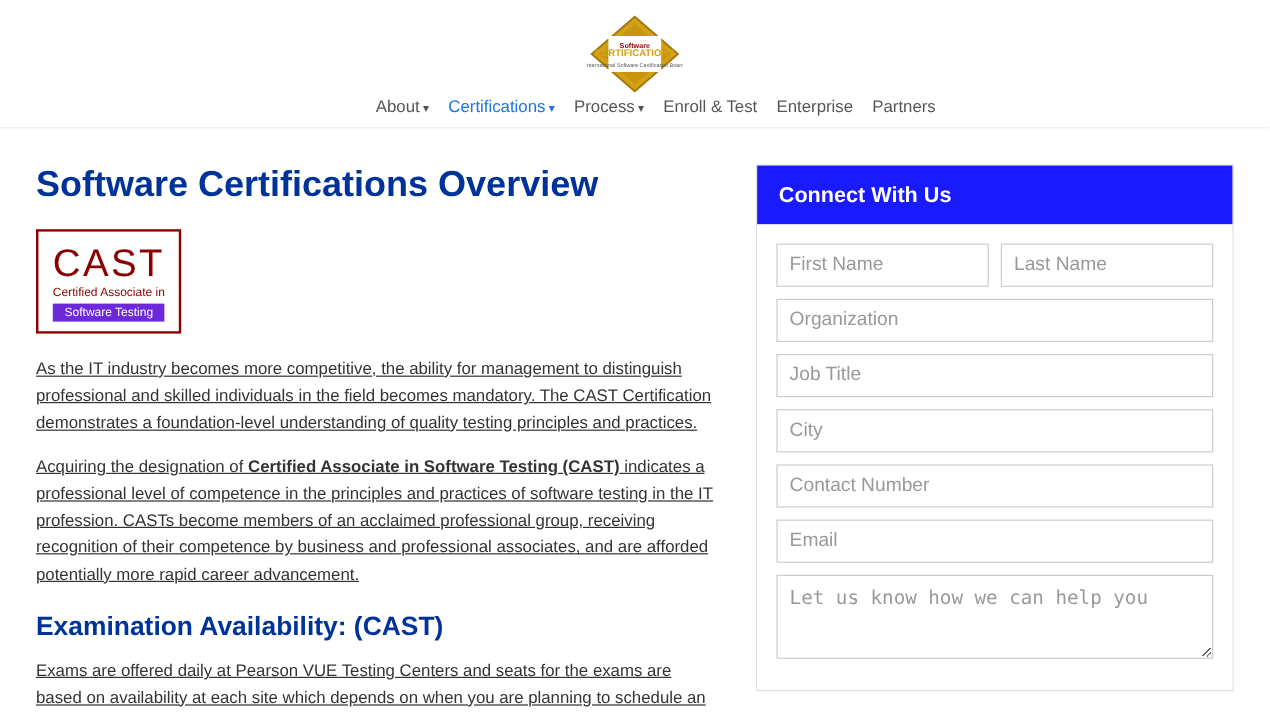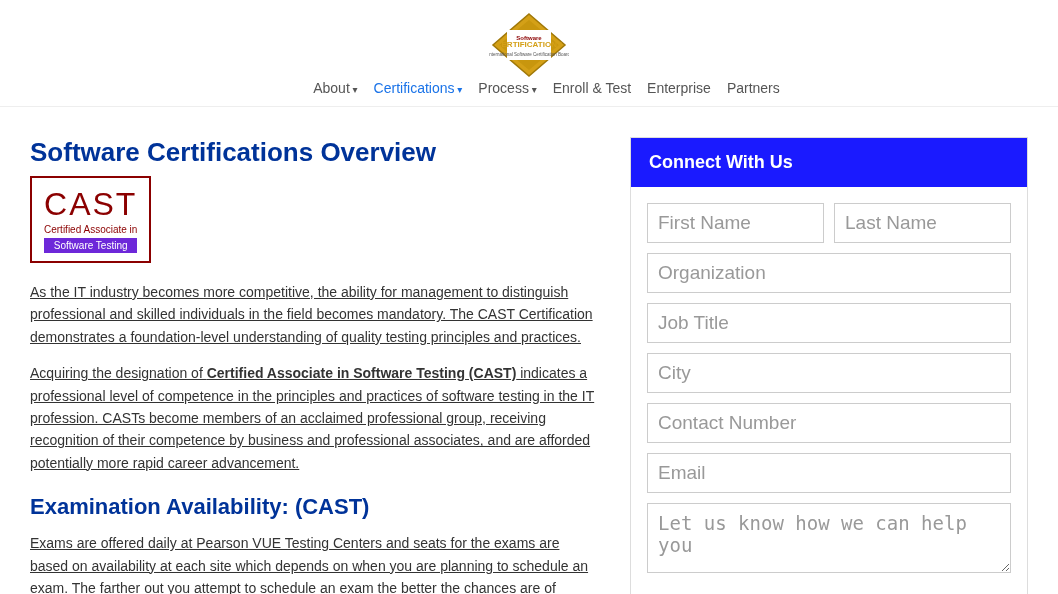--- a/index.html
+++ b/index.html
@@ -51,23 +51,23 @@
       max-width: 1058px;
     }
 
     
     .content {
       flex: 1;
       max-width: 640px;
     }
     .page-title {
       color: #003399;
-      font-size: 26px;
+      font-size: 30px;
       font-weight: bold;
-      margin-bottom: 8px;
+      margin-bottom: 20px;
     }
     .cast-logo-box {
       border: 2px solid #8b0000;
       background: #fff;
       padding: 8px 12px;
       display: inline-block;
       margin-bottom: 18px;
       text-align: center;
     }
     .cast-logo-text-main {
@@ -127,21 +127,21 @@
     }
     .form-row {
       display: flex;
       gap: 10px;
       margin-bottom: 10px;
     }
     .form-input {
       width: 100%;
       padding: 8px 10px;
       border: 1px solid #ccc;
-      font-size: 19px;
+      font-size: 16px;
       color: #999;
       outline: none;
       background: #fff;
     }
     .form-input::placeholder {
       color: #999;
     }
     textarea.form-input {
       resize: vertical;
       min-height: 70px;

